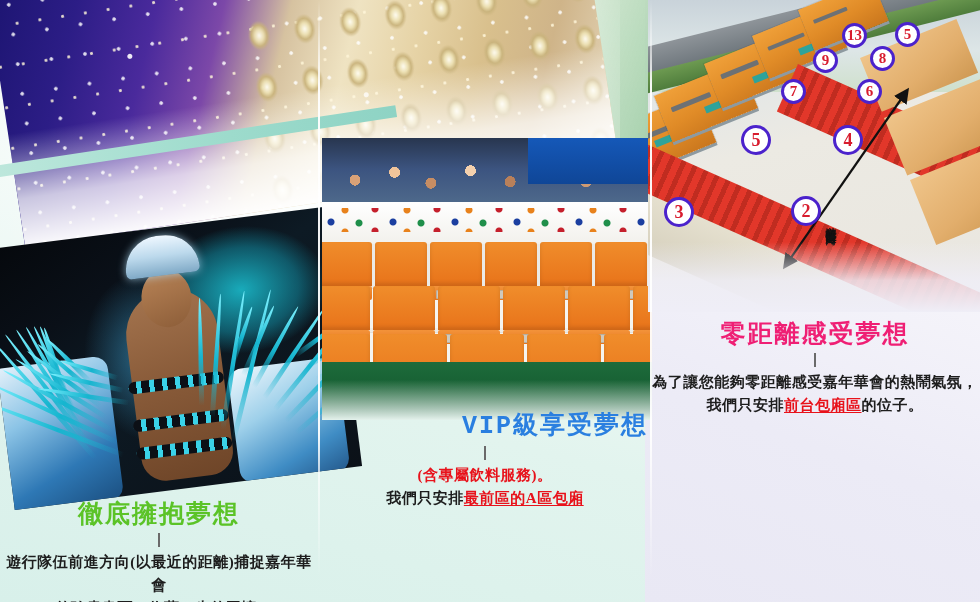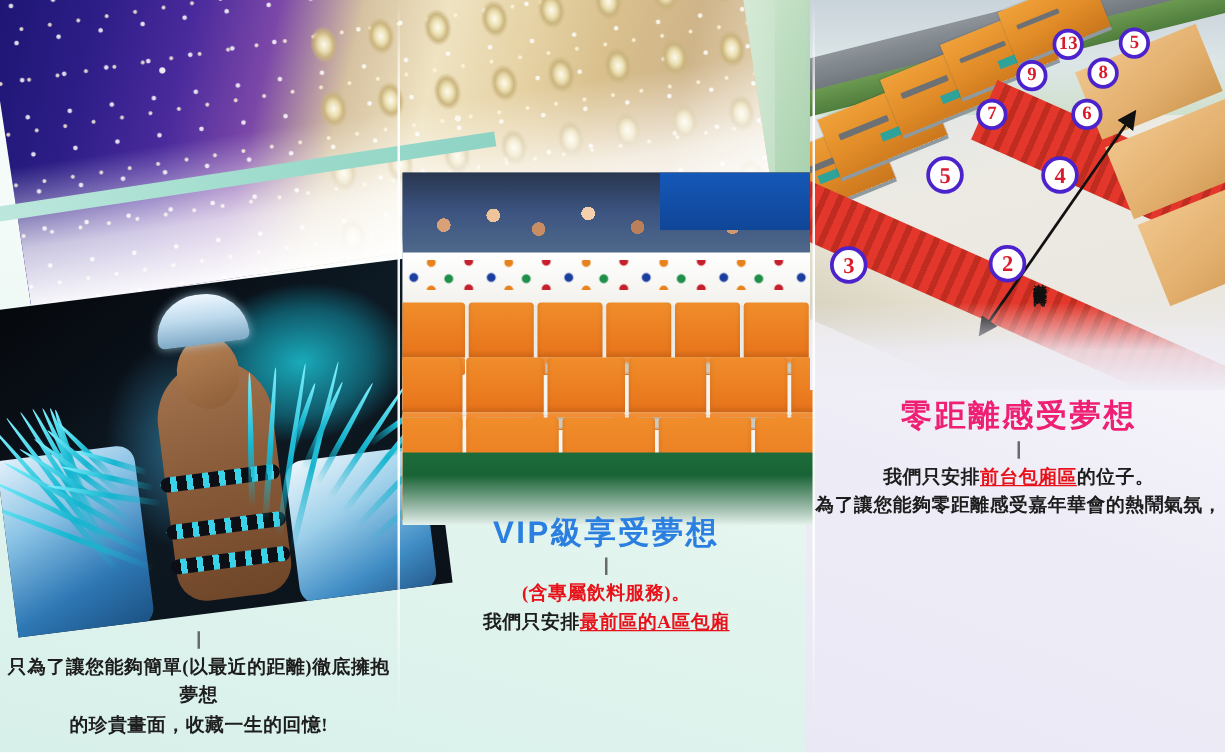--- a/index.html
+++ b/index.html
@@ -295,21 +295,21 @@
   .cap-note{
     font-family:"Liberation Serif","DejaVu Serif",serif;
     font-weight:bold; font-size:12px; color:#1d1d1d; letter-spacing:.5px;
   }
 
   .cap-left{  left:0;   top:500px; width:318px; }
   .cap-mid{   left:322px; top:413px; width:326px; }
   .cap-right{ left:652px; top:320px; width:326px; }
 
   .t-green{ color:#5bc327; }
-  .t-blue { color:#2a7fe0; font-family:Liberation Sans, sans-serif; }
+  .t-blue { color:#2a7fe0; font-family:Liberation Mono, monospace;text-align:right; }
   .t-pink { color:#ef1f74; }
 </style>
 </head>
 <body>
 
 <div id="stage">
 
   <div class="bg-left"></div>
   <div class="bg-right"></div>
   <div class="bg-greenband"></div>
@@ -498,36 +498,37 @@
         <div class="marker sm" style="left: 247px; top: 22px;">5</div>
         <div class="marker sm" style="left: 194px; top: 23px;">13</div>
       </div>
     <div class="fadebottom"></div>
   </div>
 
   <div class="divider d1"></div>
   <div class="divider d2"></div>
 
   <div class="caption cap-left">
+    <div class="cap-title t-green">徹底擁抱夢想</div>
     <div class="cap-rule"></div>
-    <div class="cap-body">只為了讓您能夠簡單(以最近的距離)徹底擁抱夢想</div>
+    <div class="cap-body">遊行隊伍前進方向(以最近的距離)捕捉嘉年華會</div>
     <div class="cap-body">的珍貴畫面，收藏一生的回憶!</div>
   </div>
 
   <div class="caption cap-mid">
     <div class="cap-title t-blue">VIP級享受夢想</div>
     <div class="cap-rule"></div>
     <div class="cap-body red">(含專屬飲料服務)。</div>
     <div class="cap-body">
       <span>我們只安排</span><span class="hl-red">最前區的A區包廂</span>
     </div>
   </div>
 
   <div class="caption cap-right">
     <div class="cap-title t-pink">零距離感受夢想</div>
     <div class="cap-rule"></div>
+    <div class="cap-body">為了讓您能夠零距離感受嘉年華會的熱鬧氣氛，</div>
     <div class="cap-body">
       <span>我們只安排</span><span class="hl-red">前台包廂區</span><span>的位子。</span>
     </div>
-    <div class="cap-body">為了讓您能夠零距離感受嘉年華會的熱鬧氣氛，</div>
   </div>
 
 </div>
 
 </body></html>

